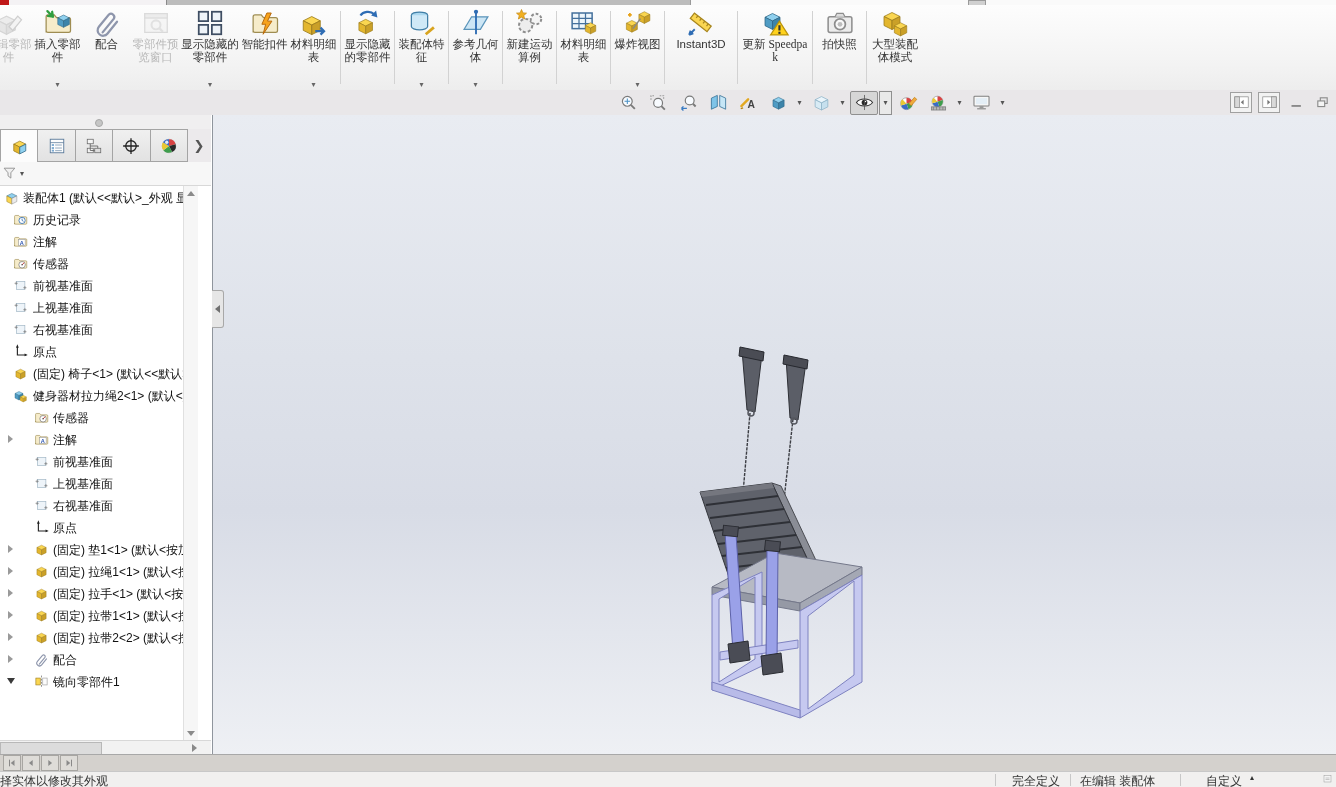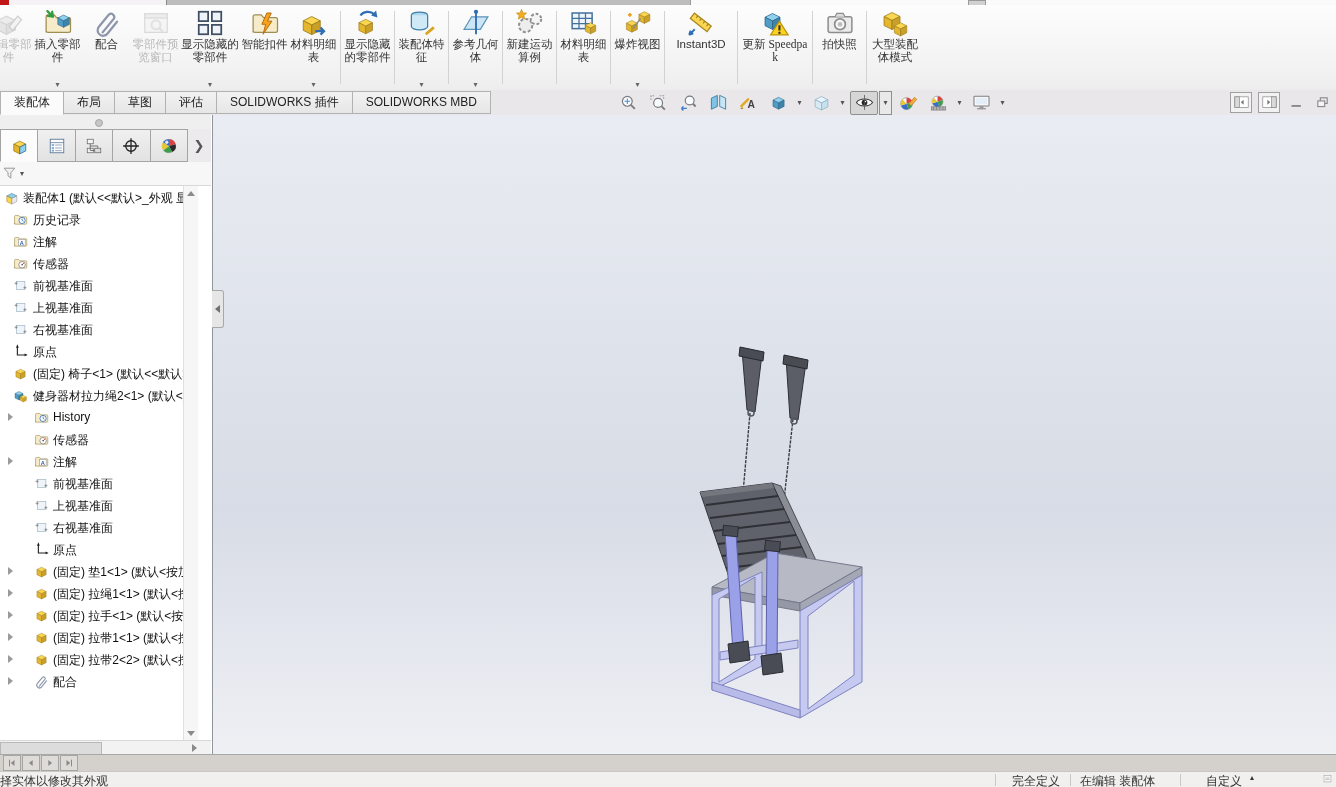--- a/index.html
+++ b/index.html
@@ -322,28 +322,20 @@
             <polygon points="4,8.5 12,12.5 12,21.5 4,17.5" fill="#e3b62e" stroke="#9c7c1c" stroke-width="0.8"></polygon>
             <polygon points="20,8.5 12,12.5 12,21.5 20,17.5" fill="#caa028" stroke="#9c7c1c" stroke-width="0.8"></polygon>
           </g>
         </svg>
       </span>
       <span class="tblabel">大型装配体模式</span>
     </div>
   </div>
 
 <div id="ribbon-row">
-  <div id="ribbon-tabs">
-      <div class="rtab active">装配体</div>
-      <div class="rtab">布局</div>
-      <div class="rtab">草图</div>
-      <div class="rtab">评估</div>
-      <div class="rtab">SOLIDWORKS 插件</div>
-      <div class="rtab">SOLIDWORKS MBD</div>
-    </div>
   <div id="headsup">
       <div class="hubtn">
         <span>
           <svg viewBox="0 0 24 24" width="19" height="19">
             <circle cx="10.5" cy="10.5" r="6.2" fill="#f8fbff" stroke="#7a7a7a" stroke-width="1.5"></circle>
             <line x1="15" y1="15" x2="20" y2="20" stroke="#7a7a7a" stroke-width="2.4"></line>
             <path d="M10.5 7 v7 M7 10.5 h7" stroke="#4a90c4" stroke-width="1.3"></path>
           </svg>
         </span>
       </div>
@@ -727,31 +719,20 @@
             <g transform="translate(9,9) scale(0.62)">
               <polygon points="4,8.5 12,4.5 20,8.5 12,12.5" fill="#fad651" stroke="#9c7c1c" stroke-width="0.8"></polygon>
               <polygon points="4,8.5 12,12.5 12,21.5 4,17.5" fill="#e3b62e" stroke="#9c7c1c" stroke-width="0.8"></polygon>
               <polygon points="20,8.5 12,12.5 12,21.5 20,17.5" fill="#caa028" stroke="#9c7c1c" stroke-width="0.8"></polygon>
             </g>
           </svg>
         </span>
         <span class="tlabel" style="left:33px">健身器材拉力绳2&lt;1&gt; (默认&lt;默</span>
       </div>
       <div class="trow">
-        <span class="tarrow r" style="left:8px;top:7px"></span>
-        <span class="ticon" style="left:34px">
-          <svg viewBox="0 0 24 24" width="15" height="15">
-            <path d="M2.5 19.5 V7 q0,-1.5 1.5,-1.5 h5 l1.8 2.2 h9.7 q1.5,0 1.5,1.5 v8.8 q0,1.5 -1.5,1.5 h-16.5 q-1.5,0 -1.5,-1.5 z" fill="#f6ecca" stroke="#9f8d52"></path>
-            <circle cx="14.5" cy="13.5" r="5" fill="#fff" stroke="#2f6db4" stroke-width="1.3"></circle>
-            <path d="M14.5 10.5 v3 l2.3 1.4" fill="none" stroke="#2f6db4" stroke-width="1.3"></path>
-          </svg>
-        </span>
-        <span class="tlabel" style="left:53px">History</span>
-      </div>
-      <div class="trow">
         <span class="ticon" style="left:34px">
           <svg viewBox="0 0 24 24" width="15" height="15">
             <path d="M2.5 19.5 V7 q0,-1.5 1.5,-1.5 h5 l1.8 2.2 h9.7 q1.5,0 1.5,1.5 v8.8 q0,1.5 -1.5,1.5 h-16.5 q-1.5,0 -1.5,-1.5 z" fill="#f6ecca" stroke="#9f8d52"></path>
             <circle cx="14.5" cy="14" r="5.2" fill="#fff" stroke="#666"></circle>
             <path d="M14.5 14 L18 10.8" stroke="#d33" stroke-width="1.4"></path>
             <circle cx="14.5" cy="14" r="1.1" fill="#333"></circle>
           </svg>
         </span>
         <span class="tlabel" style="left:53px">传感器</span>
       </div>
@@ -869,20 +850,31 @@
         <span class="tlabel" style="left:53px">(固定) 拉带2&lt;2&gt; (默认&lt;按</span>
       </div>
       <div class="trow">
         <span class="tarrow r" style="left:8px;top:7px"></span>
         <span class="ticon" style="left:34px">
           <svg viewBox="0 0 24 24" width="15" height="15">
             <path d="M8.5 19.5 L17.5 8.5 a2.6 2.6 0 0 0 -4 -3.2 L5.5 15 a4.4 4.4 0 0 0 6.8 5.6 L20 11" fill="none" stroke="#8e96ac" stroke-width="1.8" stroke-linecap="round"></path>
           </svg>
         </span>
         <span class="tlabel" style="left:53px">配合</span>
+      </div>
+      <div class="trow">
+        <span class="tarrow d" style="left:7px;top:8px"></span>
+        <span class="ticon" style="left:34px">
+          <svg viewBox="0 0 24 24" width="15" height="15">
+            <line x1="12" y1="2.5" x2="12" y2="21.5" stroke="#555" stroke-width="1" stroke-dasharray="3 2"></line>
+            <rect x="3" y="6.5" width="7" height="11" fill="#fad651" stroke="#9c7c1c"></rect>
+            <rect x="14" y="6.5" width="7" height="11" fill="#fcfcfc" stroke="#9a9a9a"></rect>
+          </svg>
+        </span>
+        <span class="tlabel" style="left:53px">镜向零部件1</span>
       </div>
     </div>
   <div id="tree-vscroll">
     <div class="scroll-arrow" style="top:0">
         <div class="up"></div>
       </div>
     <div class="scroll-arrow" style="bottom:0">
         <div class="down"></div>
       </div>
   </div>

